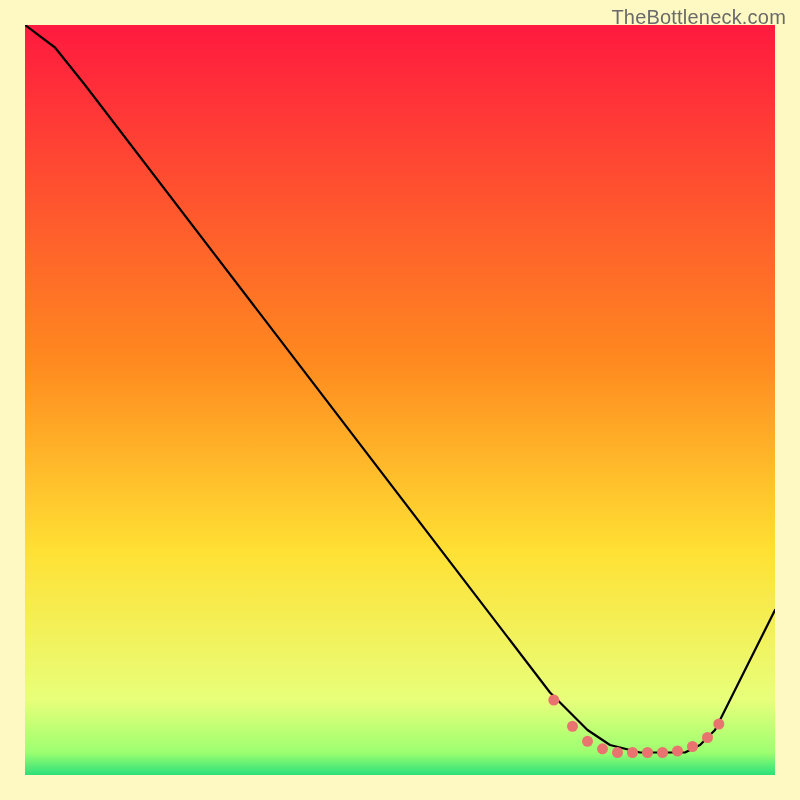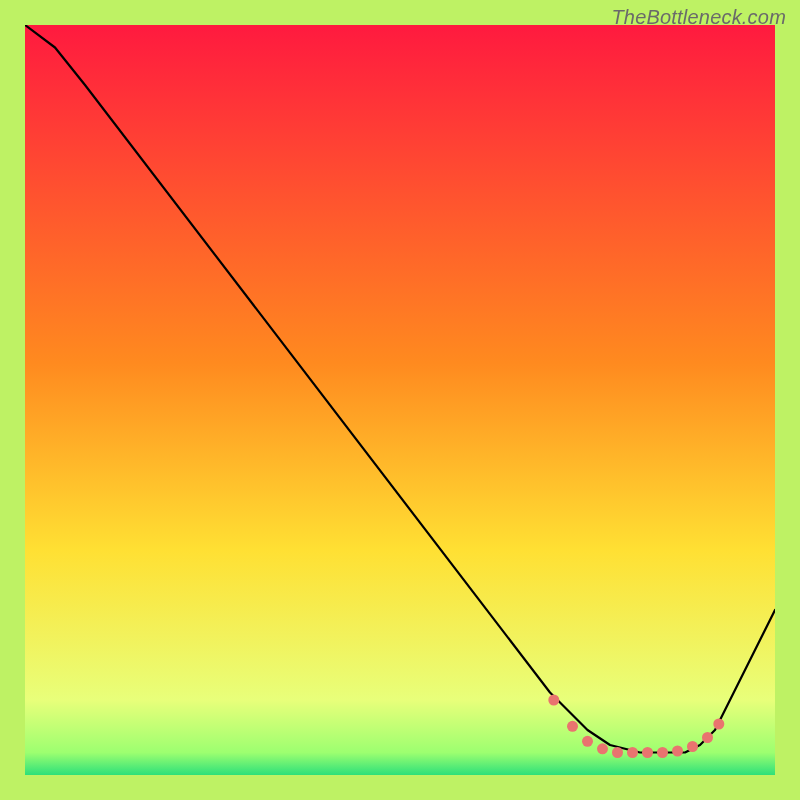--- a/index.html
+++ b/index.html
@@ -8,22 +8,21 @@
     width: 800px;
     height: 800px;
     background: #000;
     overflow: hidden;
     font-family: Arial, Helvetica, sans-serif;
   }
   .stage {
     position: relative;
     width: 800px;
     height: 800px;
-    background: #bef264;
-    font-style: italic;
+    background: #fef9c3;
   }
   .plot {
     position: absolute;
     left: 25px;
     top: 25px;
     width: 750px;
     height: 750px;
   }
   .credit {
     position: absolute;

